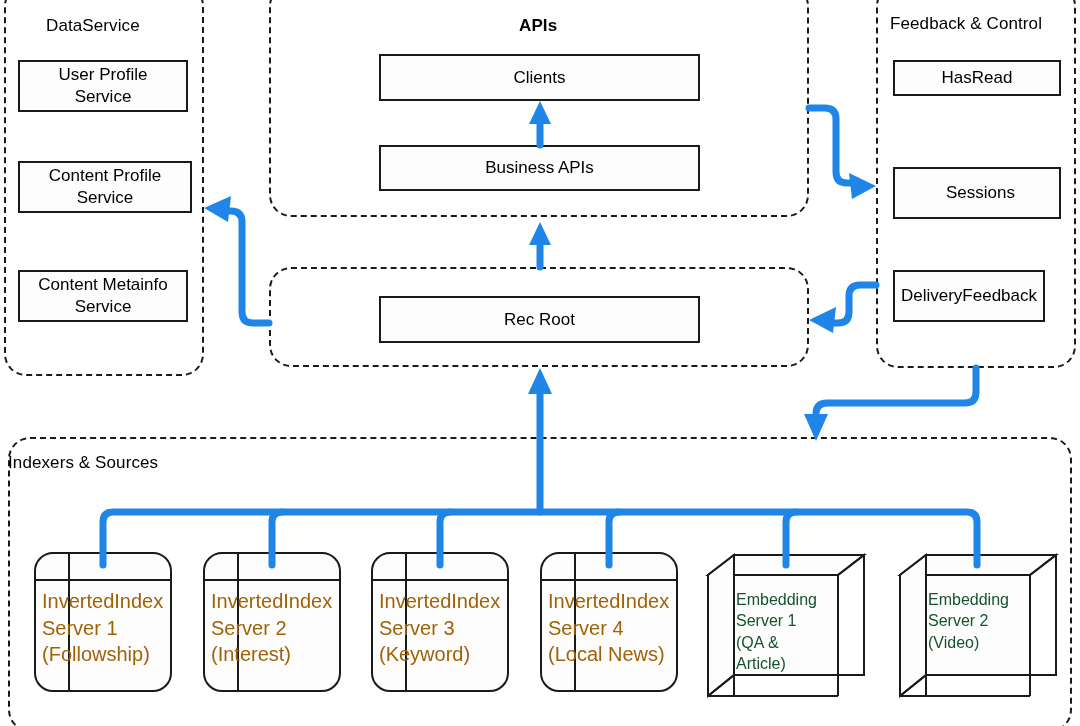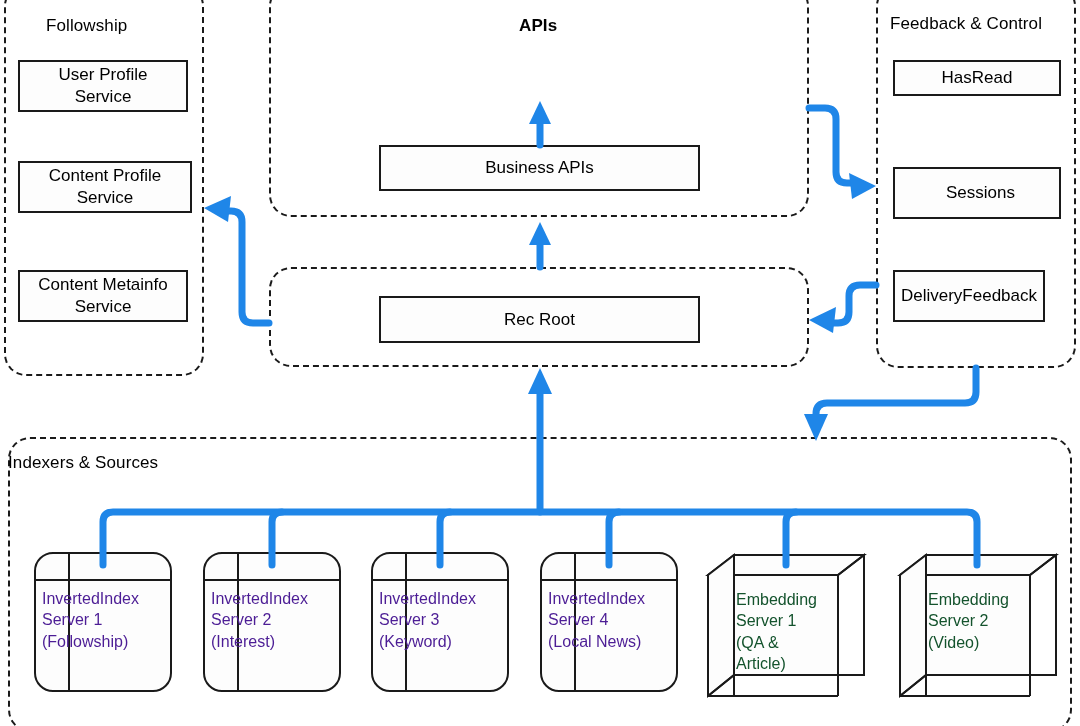--- a/index.html
+++ b/index.html
@@ -52,23 +52,23 @@
   .srv {
     position: absolute;
     box-sizing: border-box;
   }
   .srv svg { position: absolute; left: 0; top: 0; overflow: visible; }
   .srv-label {
     position: absolute;
     left: 8px;
     top: 36px;
     width: 124px;
-    font-size: 16px;
+    font-size: 20px;
     line-height: 1.33;
-    color: #4c1d95;
+    color: #a16207;
     text-align: left;
     white-space: pre-line;
   }
   
   .cube { position: absolute; box-sizing: border-box; }
   .cube svg { position: absolute; left: 0; top: 0; overflow: visible; }
   .cube-label {
     position: absolute;
     left: 30px;
     top: 36px;
@@ -94,32 +94,33 @@
     stroke-linejoin: round;
   }
   .arrowhead { fill: #1f86e8; }
 </style>
 </head>
 <body>
 
 <div id="canvas">
 
   <div class="group" style="left:4px; top:-16px; width:200px; height:392px;"></div>
-  <div class="group-title" style="left:46px; top:16px;">Followship</div>
+  <div class="group-title" style="left:46px; top:16px;">DataService</div>
 
   <div class="node" style="left:18px; top:60px; width:170px; height:52px; white-space:pre-line;">User Profile
 Service</div>
   <div class="node" style="left:18px; top:161px; width:174px; height:52px; white-space:pre-line;">Content Profile
 Service</div>
   <div class="node" style="left:18px; top:270px; width:170px; height:52px; white-space:pre-line;">Content Metainfo
 Service</div>
 
   <div class="group" style="left:269px; top:-16px; width:540px; height:233px;"></div>
   <div class="group-title" style="left:519px; top:16px;font-weight:bold;">APIs</div>
 
+  <div class="node" style="left:379px; top:54px; width:321px; height:47px;">Clients</div>
   <div class="node" style="left:379px; top:145px; width:321px; height:46px;">Business APIs</div>
 
   <div class="group" style="left:876px; top:-16px; width:200px; height:384px;"></div>
   <div class="group-title" style="left:890px; top:14px;">Feedback &amp; Control</div>
 
   <div class="node" style="left:893px; top:60px; width:168px; height:36px;">HasRead</div>
   <div class="node" style="left:893px; top:167px; width:168px; height:52px;padding-left:11px;">Sessions</div>
   <div class="node" style="left:893px; top:270px; width:152px; height:52px;">DeliveryFeedback</div>
 
   <div class="group" style="left:269px; top:267px; width:540px; height:100px;"></div>

